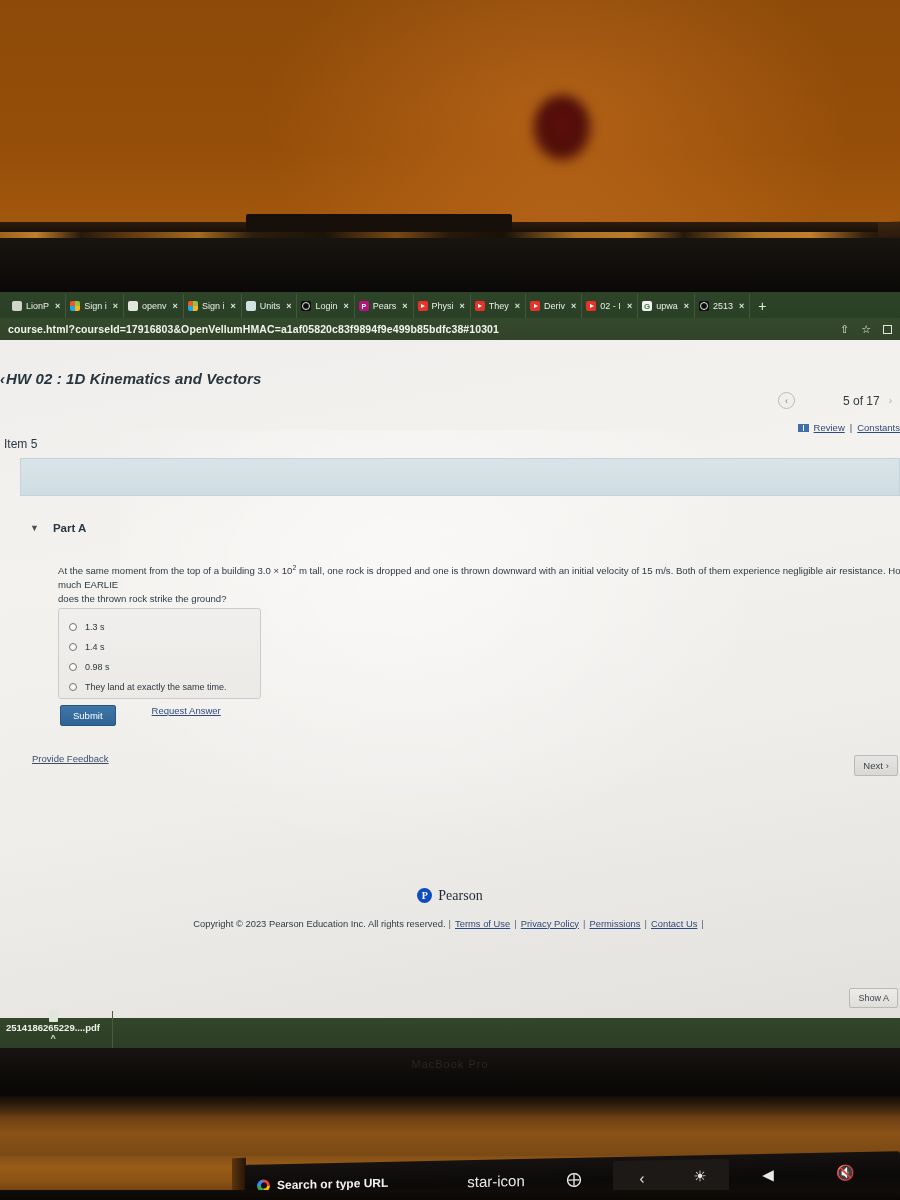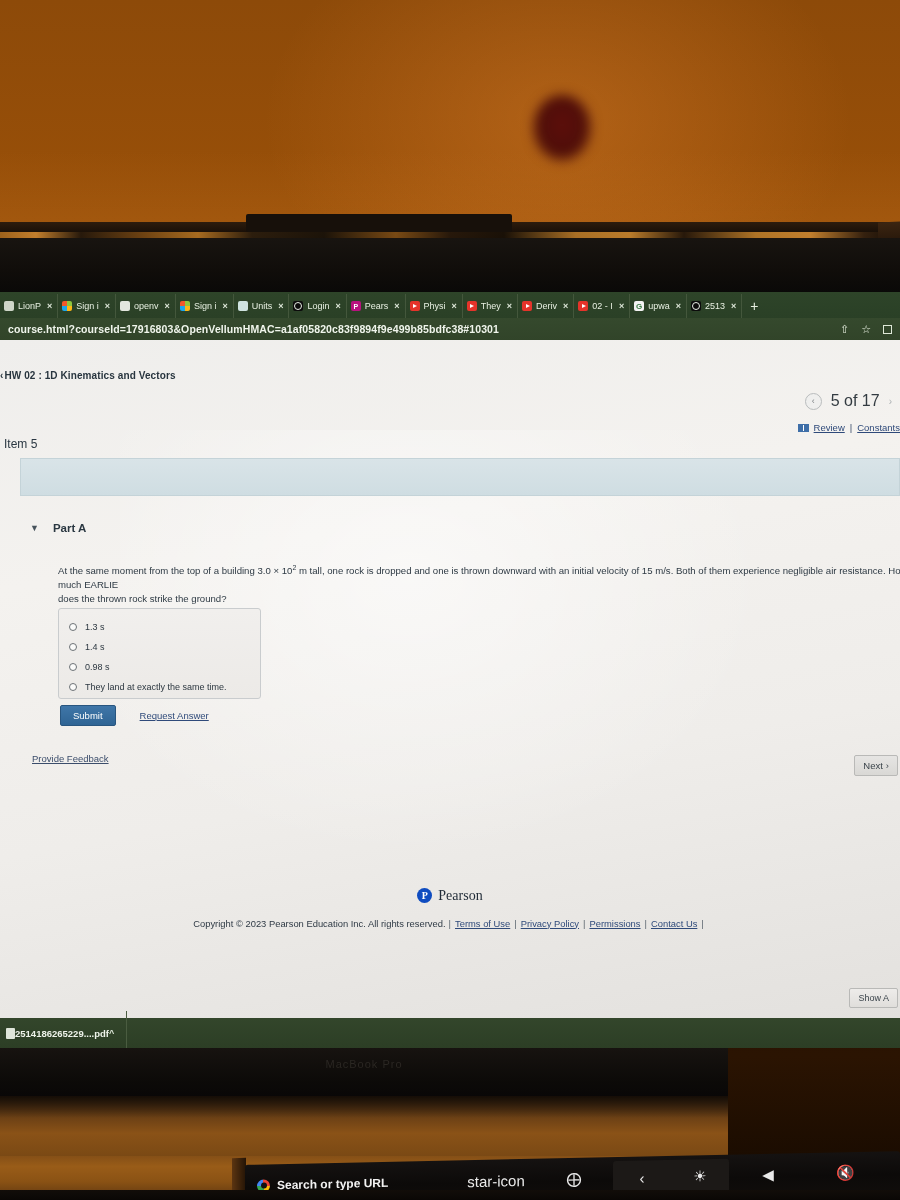--- a/index.html
+++ b/index.html
@@ -60,21 +60,21 @@
   
   .screen {
     position:absolute; left:0; top:292px; width:900px; height:726px;
     overflow:hidden;
   }
 
   
   .tabstrip {
     position:absolute; left:0; top:0; width:900px; height:26px;
     background:linear-gradient(180deg,#2e4429 0%, #2a4026 100%);
-    display:flex; align-items:flex-end; padding-left:0;
+    display:flex; align-items:flex-end; padding-left:8px;
   }
   .tab {
     height:24px; display:flex; align-items:center; gap:4px;
     padding:0 5px 0 4px; position:relative; flex:0 0 auto;
     border-right:1px solid #44573c;
     color:#e8f0e2; font-size:9px; white-space:nowrap; overflow:hidden;
   }
   .tab .tfav { width:10px; height:10px; flex:0 0 10px; border-radius:2px; }
   .tab .tlabel { max-width:34px; overflow:hidden; text-overflow:clip; }
   .tab .tclose { font-size:9px; color:#dfe8da; margin-left:2px; font-weight:700;}
@@ -119,36 +119,36 @@
     position:absolute; left:0; top:48px; width:900px; height:678px;
     background:linear-gradient(170deg,#efeeec 0%, #f4f2ef 30%, #efedea 62%, #e3e1de 100%);
   }
   .page-sheen {
     position:absolute; left:120px; top:90px; width:640px; height:420px;
     background:radial-gradient(ellipse at 45% 35%, rgba(255,255,255,0.55), rgba(255,255,255,0) 72%);
     pointer-events:none;
   }
 
   .breadcrumb {
-    position:absolute; left:0; top:30px; font-size:10px; font-weight:700;
-    color:#28353f; letter-spacing:.1px;
+    position:absolute; left:0; top:30px; font-size:15px; font-weight:700;
+    color:#28353f; letter-spacing:.1px;font-style:italic;
   }
   .breadcrumb .chev { font-weight:700; margin-right:1px; }
   .item-title {
     position:absolute; left:4px; top:57px; font-size:12px; color:#2a3742; font-weight:400;margin-top:40px;
   }
   .pager {
     position:absolute; right:8px; top:52px; display:flex; align-items:center; gap:9px;
   }
   .pager-btn {
     width:17px;height:17px;border-radius:50%;border:1px solid #b9bcbd;
     display:flex;align-items:center;justify-content:center;color:#7d8285;font-size:9px;
     background:#efefee;
   }
-  .pager-text { font-size:16px; color:#333b41; }
+  .pager-text { font-size:12px; color:#333b41;margin-left:39px; }
   .pager-arrow-r { color:#aeb2b4; font-size:10px; }
 
   .review-row {
     position:absolute; right:0; top:82px; display:flex; align-items:center;
     gap:5px; font-size:9.5px; color:#3b4d6b;
   }
   .review-row a { color:#2f4a7a; text-decoration:underline; }
   .book-ico {
     width:11px;height:8px;background:linear-gradient(90deg,#3f6fa8 45%,#fff 45% 55%,#3f6fa8 55%);
     border:1px solid #3f6fa8; display:inline-block;
@@ -178,21 +178,21 @@
     background:linear-gradient(180deg,#f1efed,#eceae7);
     padding:8px 4px 0 10px;
   }
   .choice { display:flex; align-items:center; gap:8px; height:20px; }
   .radio {
     width:8px;height:8px;border:1px solid #6d7276;border-radius:50%;
     background:#fbfbfa; flex:0 0 8px;
   }
   .choice-label { font-size:9px; color:#2c3740; }
 
-  .btnrow { position:absolute; left:60px; top:365px; display:flex; align-items:center; gap:24px; }
+  .btnrow { position:absolute; left:60px; top:365px; display:flex; gap:36px; }
   .submit-btn {
     background:linear-gradient(180deg,#3f76a8,#2f6494);
     border:1px solid #28557f; color:#fff; font-size:9.5px;
     padding:4px 12px; border-radius:2px;
   }
   .request-link { font-size:9.5px; color:#2f4a7a; text-decoration:underline; }
 
   .next-btn {
     position:absolute; right:2px; top:415px;
     background:linear-gradient(180deg,#e6e5e3,#d9d8d5);
@@ -229,28 +229,28 @@
   }
 
   
   .shelf {
     position:absolute; left:0; top:1018px; width:900px; height:30px;
     background:linear-gradient(180deg,#33462b 0%, #2c3e25 100%);
     display:flex; align-items:center;
   }
   .dl-chip {
     display:flex; align-items:center; padding:0 12px 0 6px; height:44px;
-    border-right:1px solid #4a5c40; color:#eef3ea; font-size:9.5px; font-weight:600;
+    border-right:1px solid #4a5c40; color:#eef3ea; font-size:9.5px; font-weight:600;flex-direction:column;
   }
   .dl-ico { width:9px; height:11px; background:#dfe6da; border-radius:1px; }
   .dl-caret { color:#d8e2d2; font-size:9px; }
 
   
   .base {
-    position:absolute; left:0; top:1048px; width:728px; height:152px;
+    position:absolute; left:0; top:1048px; width:900px; height:152px;
     background:linear-gradient(180deg,#1a1713 0%, #120f0c 14%, #0d0b09 28%, #120d08 46%,
                #3a2411 58%, #7c4a16 68%, #995c18 78%, #8a5214 88%, #5a3410 100%);
     overflow:hidden;
     padding-left:40px;
   }
   .base-topdark {
     position:absolute; left:0; top:0; width:900px; height:48px;
     background:linear-gradient(180deg,#171310 0%,#0c0a08 70%,#090707 100%);
   }
   .macbook-pro {

